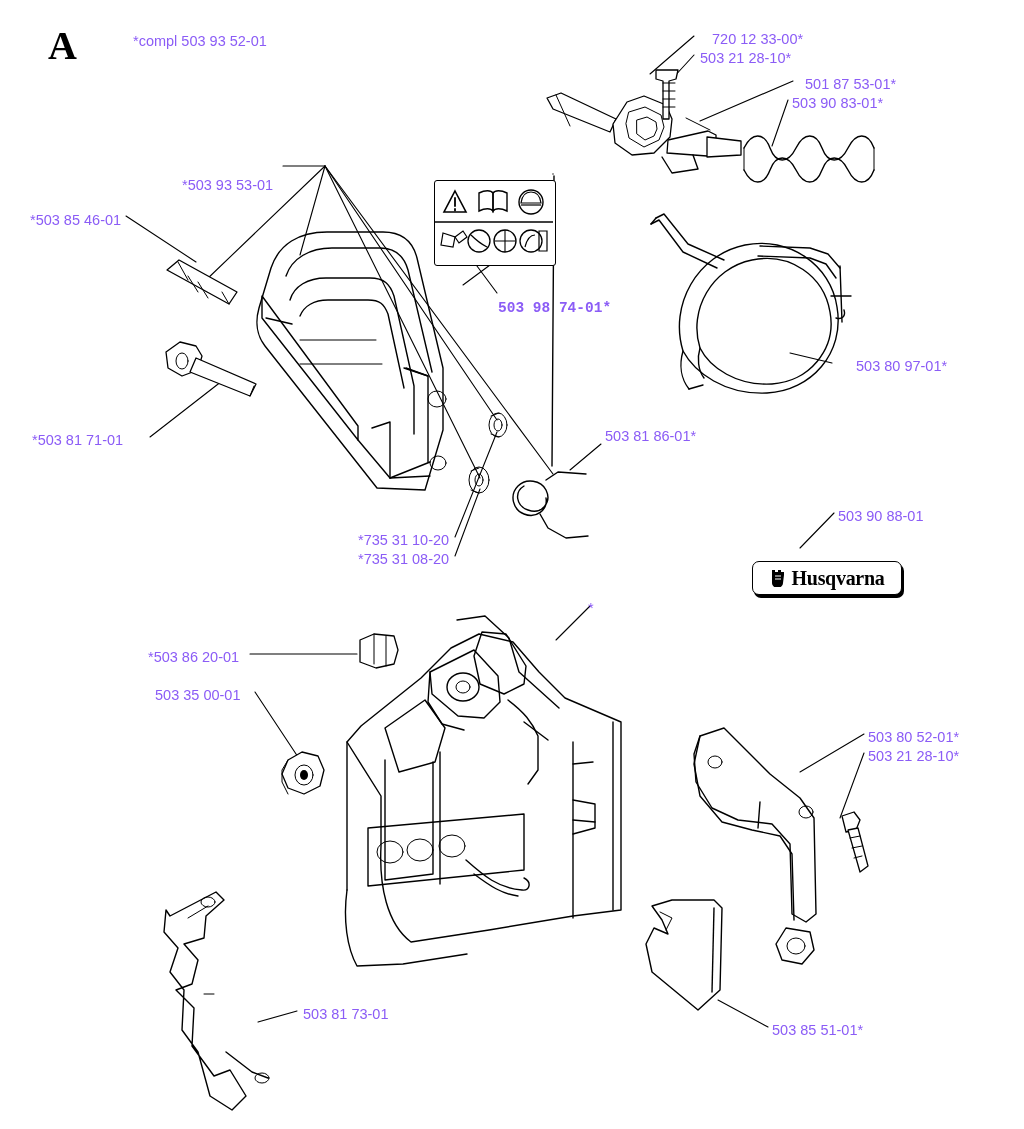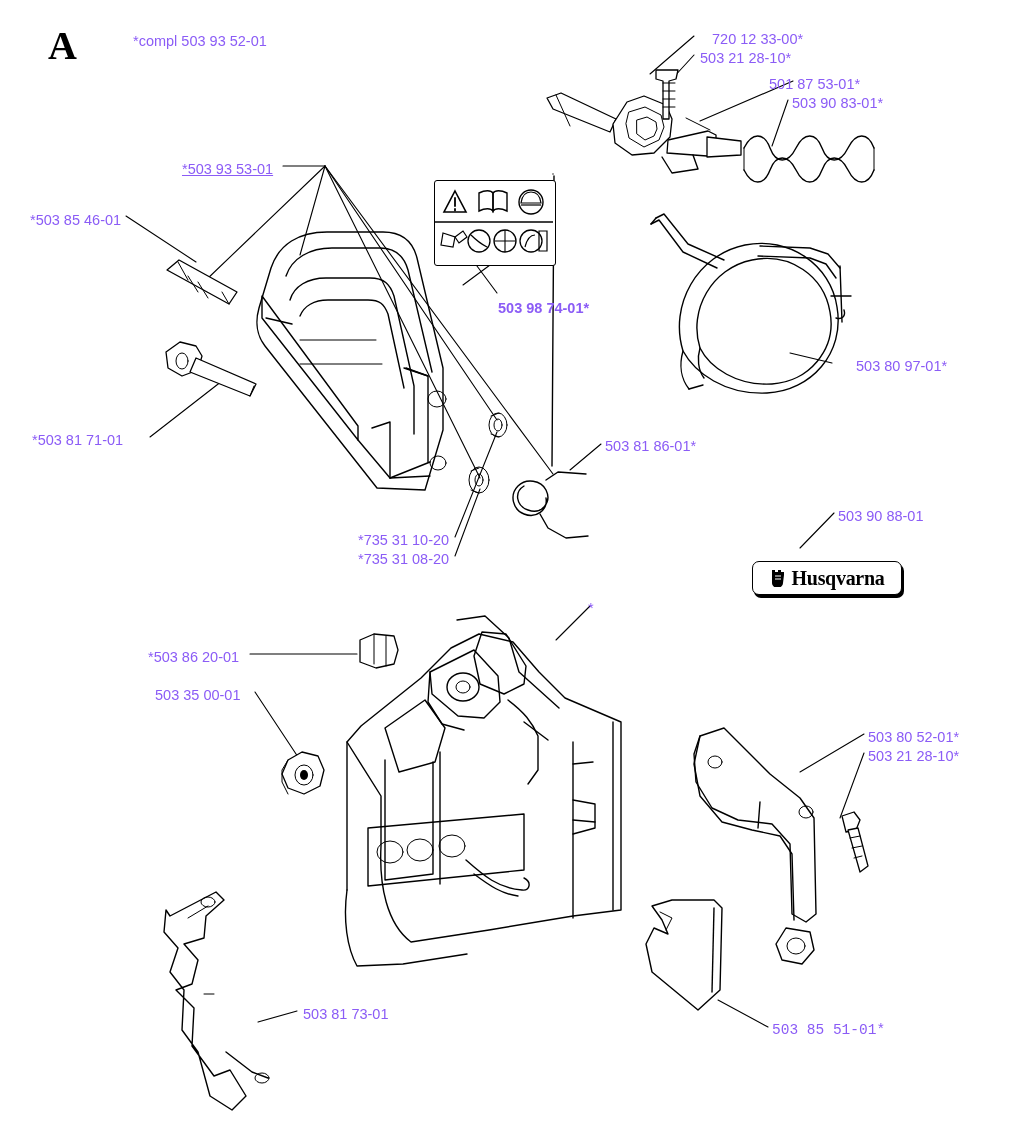--- a/index.html
+++ b/index.html
@@ -16,21 +16,21 @@
     color: #000000;
     overflow: hidden;
   }
   .lbl {
     position: absolute;
     font-size: 14.5px;
     white-space: nowrap;
     line-height: 1.15;
     color: #8b5cf6;
   }
-  .lbl.bold { font-weight: bold; }
+  .lbl.bold { font-weight: bold; font-family: Liberation Mono, monospace; }
   .plate-letter {
     position: absolute;
     font-size: 40px;
     font-weight: bold;
     font-family: "Liberation Serif", serif;
     letter-spacing: 0px;
   }
   svg.art {
     position: absolute;
     left: 0;
@@ -330,35 +330,35 @@
     <span class="husq-crown">
       <svg width="16" height="18" viewBox="0 0 16 18">
         <path d="M2 4 l0 -3 l3 0 l0 2 l3 0 l0 -2 l3 0 l0 2 l3 0 l0 3 l-1 8 c0 3 -3 5 -5.5 5 c-2.5 0 -5.5 -2 -5.5 -5 z" fill="#000" stroke="none"></path>
         <path d="M5 7 l6 0 M5 10 l6 0" stroke="#fff" stroke-width="1.1"></path>
       </svg>
     </span>
     <span class="husq-text">Husqvarna</span>
   </div>
 
   <div id="labels-layer">
-      <div class="lbl" style="left: 182px; top: 161px; text-decoration: underline;">*503 93 53-01</div>
+      <div class="lbl" style="left: 182px; top: 177px;">*503 93 53-01</div>
       <div class="lbl" style="left: 30px; top: 212px;">*503 85 46-01</div>
       <div class="lbl" style="left: 32px; top: 432px;">*503 81 71-01</div>
       <div class="lbl" style="left: 358px; top: 532px; text-align: center;">*735 31 10-20</div>
       <div class="lbl" style="left: 358px; top: 551px;">*735 31 08-20</div>
-      <div class="lbl" style="left: 605px; top: 438px; text-align: right;">503 81 86-01*</div>
+      <div class="lbl" style="left: 605px; top: 428px; text-align: right;">503 81 86-01*</div>
       <div class="lbl bold" style="left: 498px; top: 300px;">503 98 74-01*</div>
       <div class="lbl" style="left: 700px; top: 31px; margin-left: 12px;">720 12 33-00*</div>
       <div class="lbl" style="left: 700px; top: 50px;">503 21 28-10*</div>
-      <div class="lbl" style="left: 769px; top: 76px;">501 87 53-01*</div>
+      <div class="lbl" style="left: 805px; top: 76px;">501 87 53-01*</div>
       <div class="lbl" style="left: 792px; top: 95px;">503 90 83-01*</div>
       <div class="lbl" style="left: 836px; top: 358px; margin-left: 20px;">503 80 97-01*</div>
       <div class="lbl" style="left: 838px; top: 508px; text-align: right;">503 90 88-01</div>
       <div class="lbl" style="left: 588px; top: 600px;">*</div>
       <div class="lbl" style="left: 148px; top: 649px; text-align: center;">*503 86 20-01</div>
       <div class="lbl" style="left: 155px; top: 687px;">503 35 00-01</div>
       <div class="lbl" style="left: 303px; top: 1006px;">503 81 73-01</div>
       <div class="lbl" style="left: 868px; top: 729px;">503 80 52-01*</div>
       <div class="lbl" style="left: 868px; top: 748px;">503 21 28-10*</div>
-      <div class="lbl" style="left: 772px; top: 1022px; font-family: Liberation Mono, monospace;">503 85 51-01*</div>
+      <div class="lbl" style="left: 772px; top: 1022px;">503 85 51-01*</div>
     </div>
 
 </div>
 
 </body></html>

